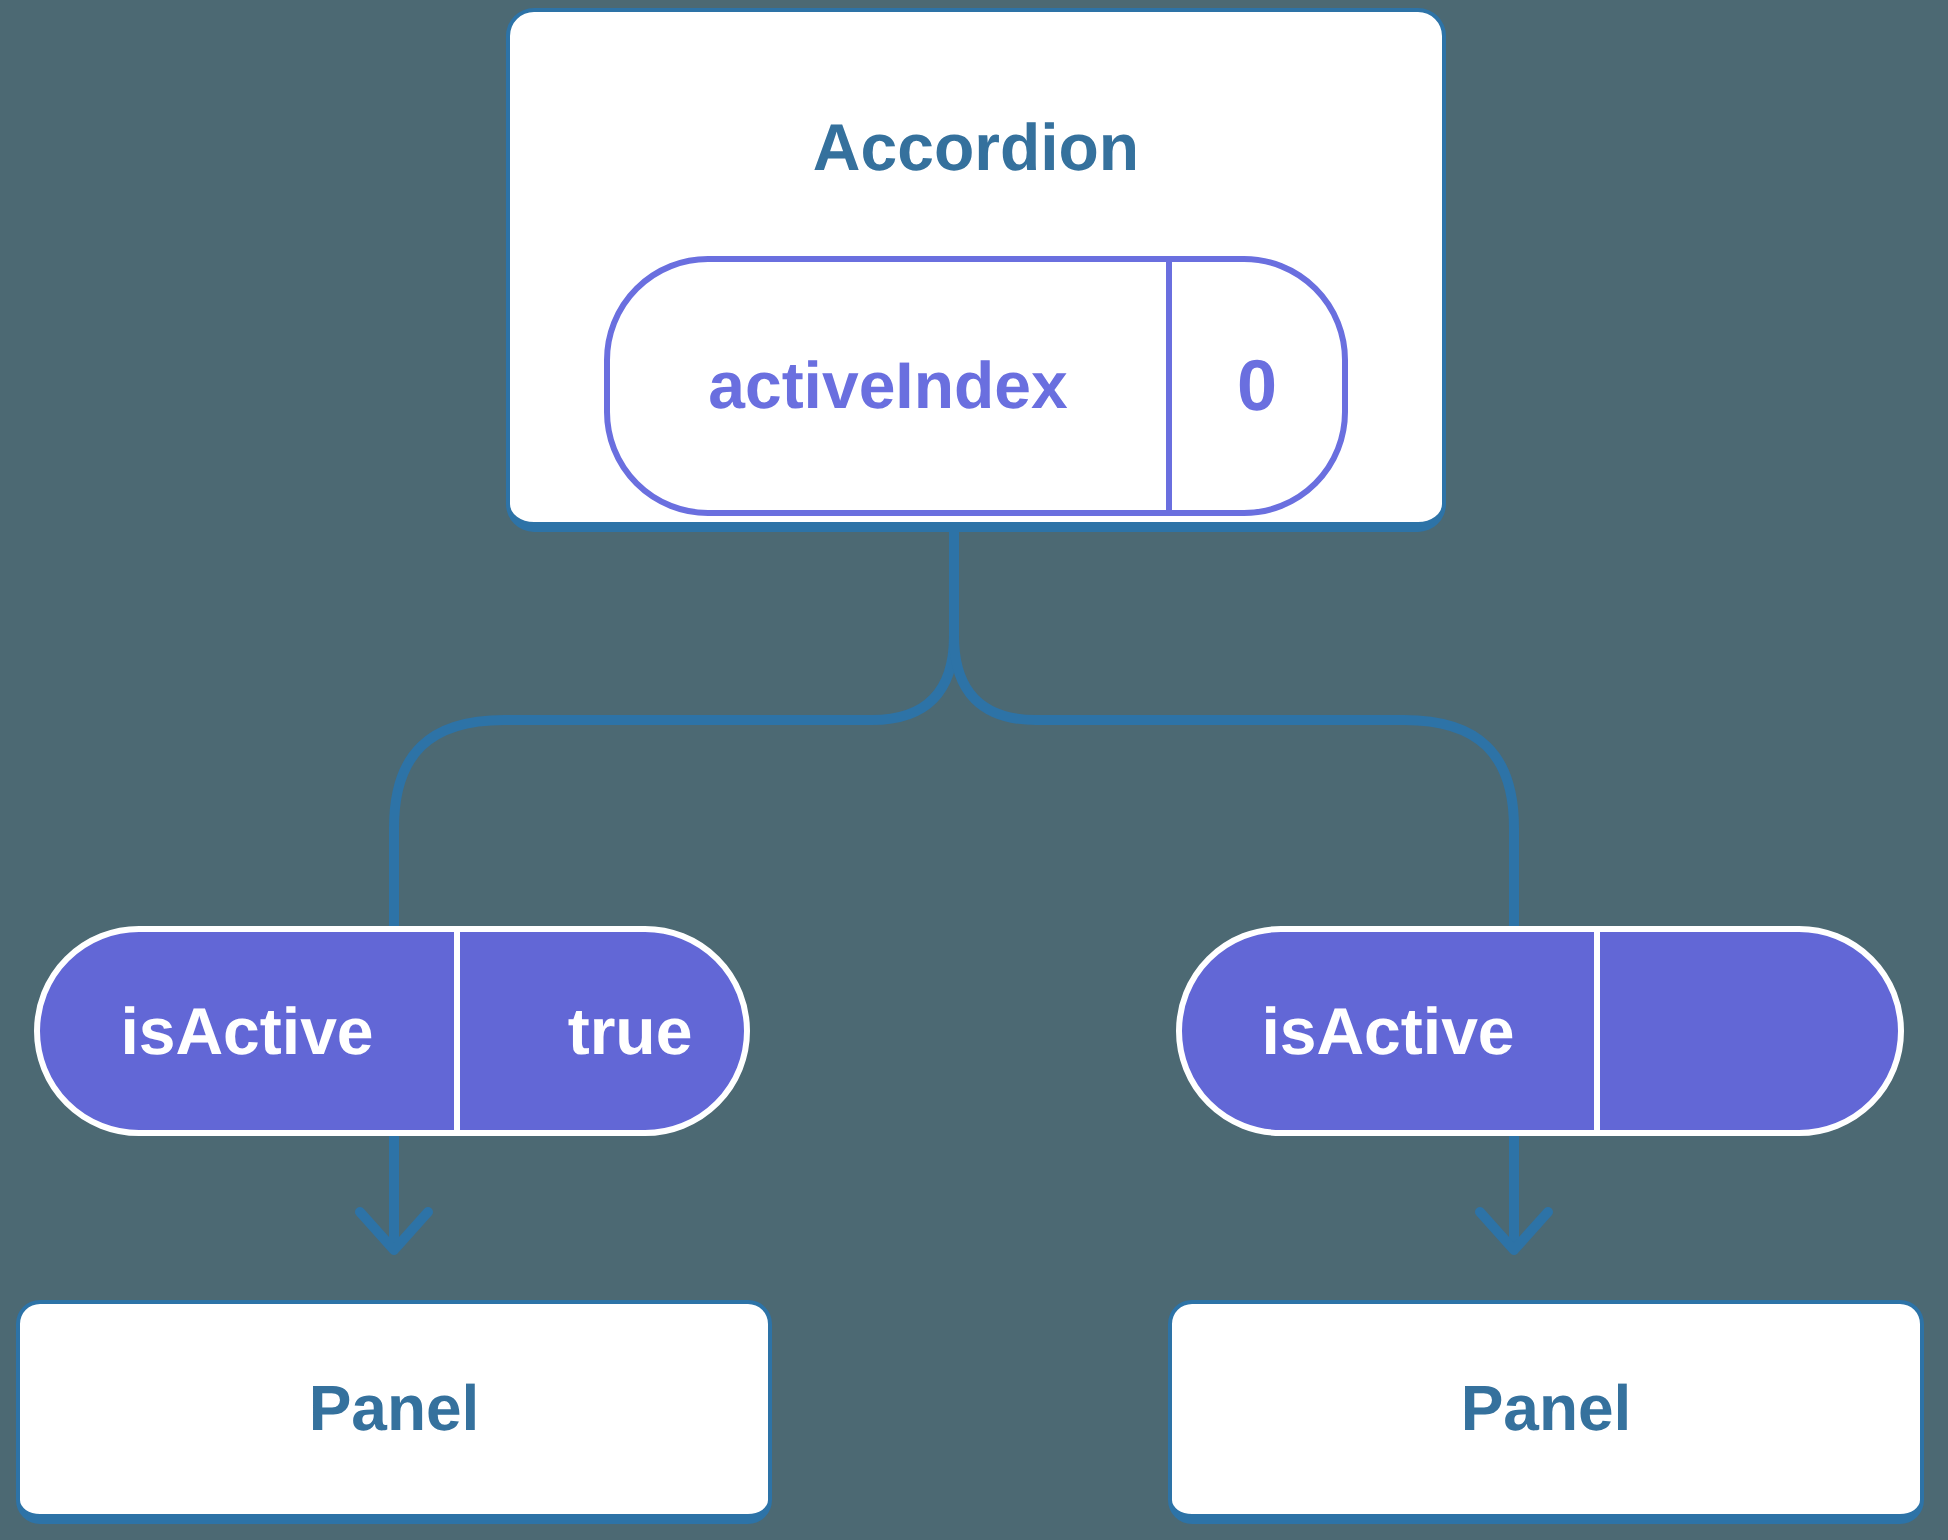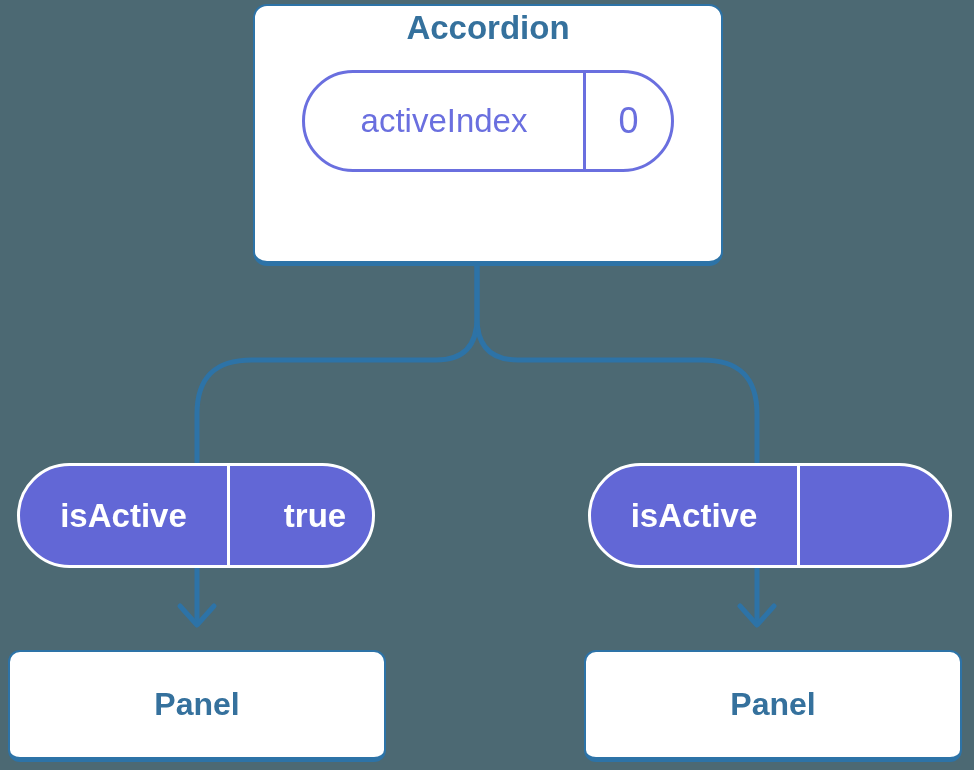--- a/index.html
+++ b/index.html
@@ -18,32 +18,33 @@
     font-family:"Liberation Sans", sans-serif;
   }
   svg.connectors{position:absolute;left:0;top:0;width:974px;height:770px;display:block;}
   .connector{stroke:var(--line);stroke-width:5;fill:none;stroke-linecap:round;stroke-linejoin:round;}
   .node{
     position:absolute;background:#ffffff;box-sizing:border-box;
     border:2px solid var(--box-border);border-bottom-width:5px;
   }
   .accordion{
     left:253px;top:4px;width:470px;height:262px;border-radius:14px;
-    display:flex;flex-direction:column;align-items:center;
+    display:flex;flex-direction:column;align-items:center;padding-top:46px;gap:12px;
   }
   .node-title{
     font-size:33px;font-weight:bold;color:var(--box-text);
     line-height:44px;margin-bottom:20px;
   }
   .pill{display:flex;align-items:stretch;box-sizing:border-box;}
   .seg{display:flex;align-items:center;justify-content:center;font-size:33px;white-space:nowrap;}
   .pill-outline{
-    width:372px;height:102px;background:#ffffff;
+    width:372px;height:130px;background:#ffffff;
     border:3px solid var(--purple-outline);border-radius:52px;
     color:var(--purple-outline);
+    font-weight:bold;
   }
   .pill-outline .seg-name{width:278px;border-right:3px solid var(--purple-outline);}
   .pill-outline .seg-value{flex:1;font-size:36px;}
   .pill-filled{
     position:absolute;height:105px;background:var(--purple-fill);
     border:3px solid var(--pill-text-light);border-radius:53px;
     color:var(--pill-text-light);
     font-weight:bold;
   }
   .pill-filled .seg-name{border-right:3px solid var(--pill-text-light);}

